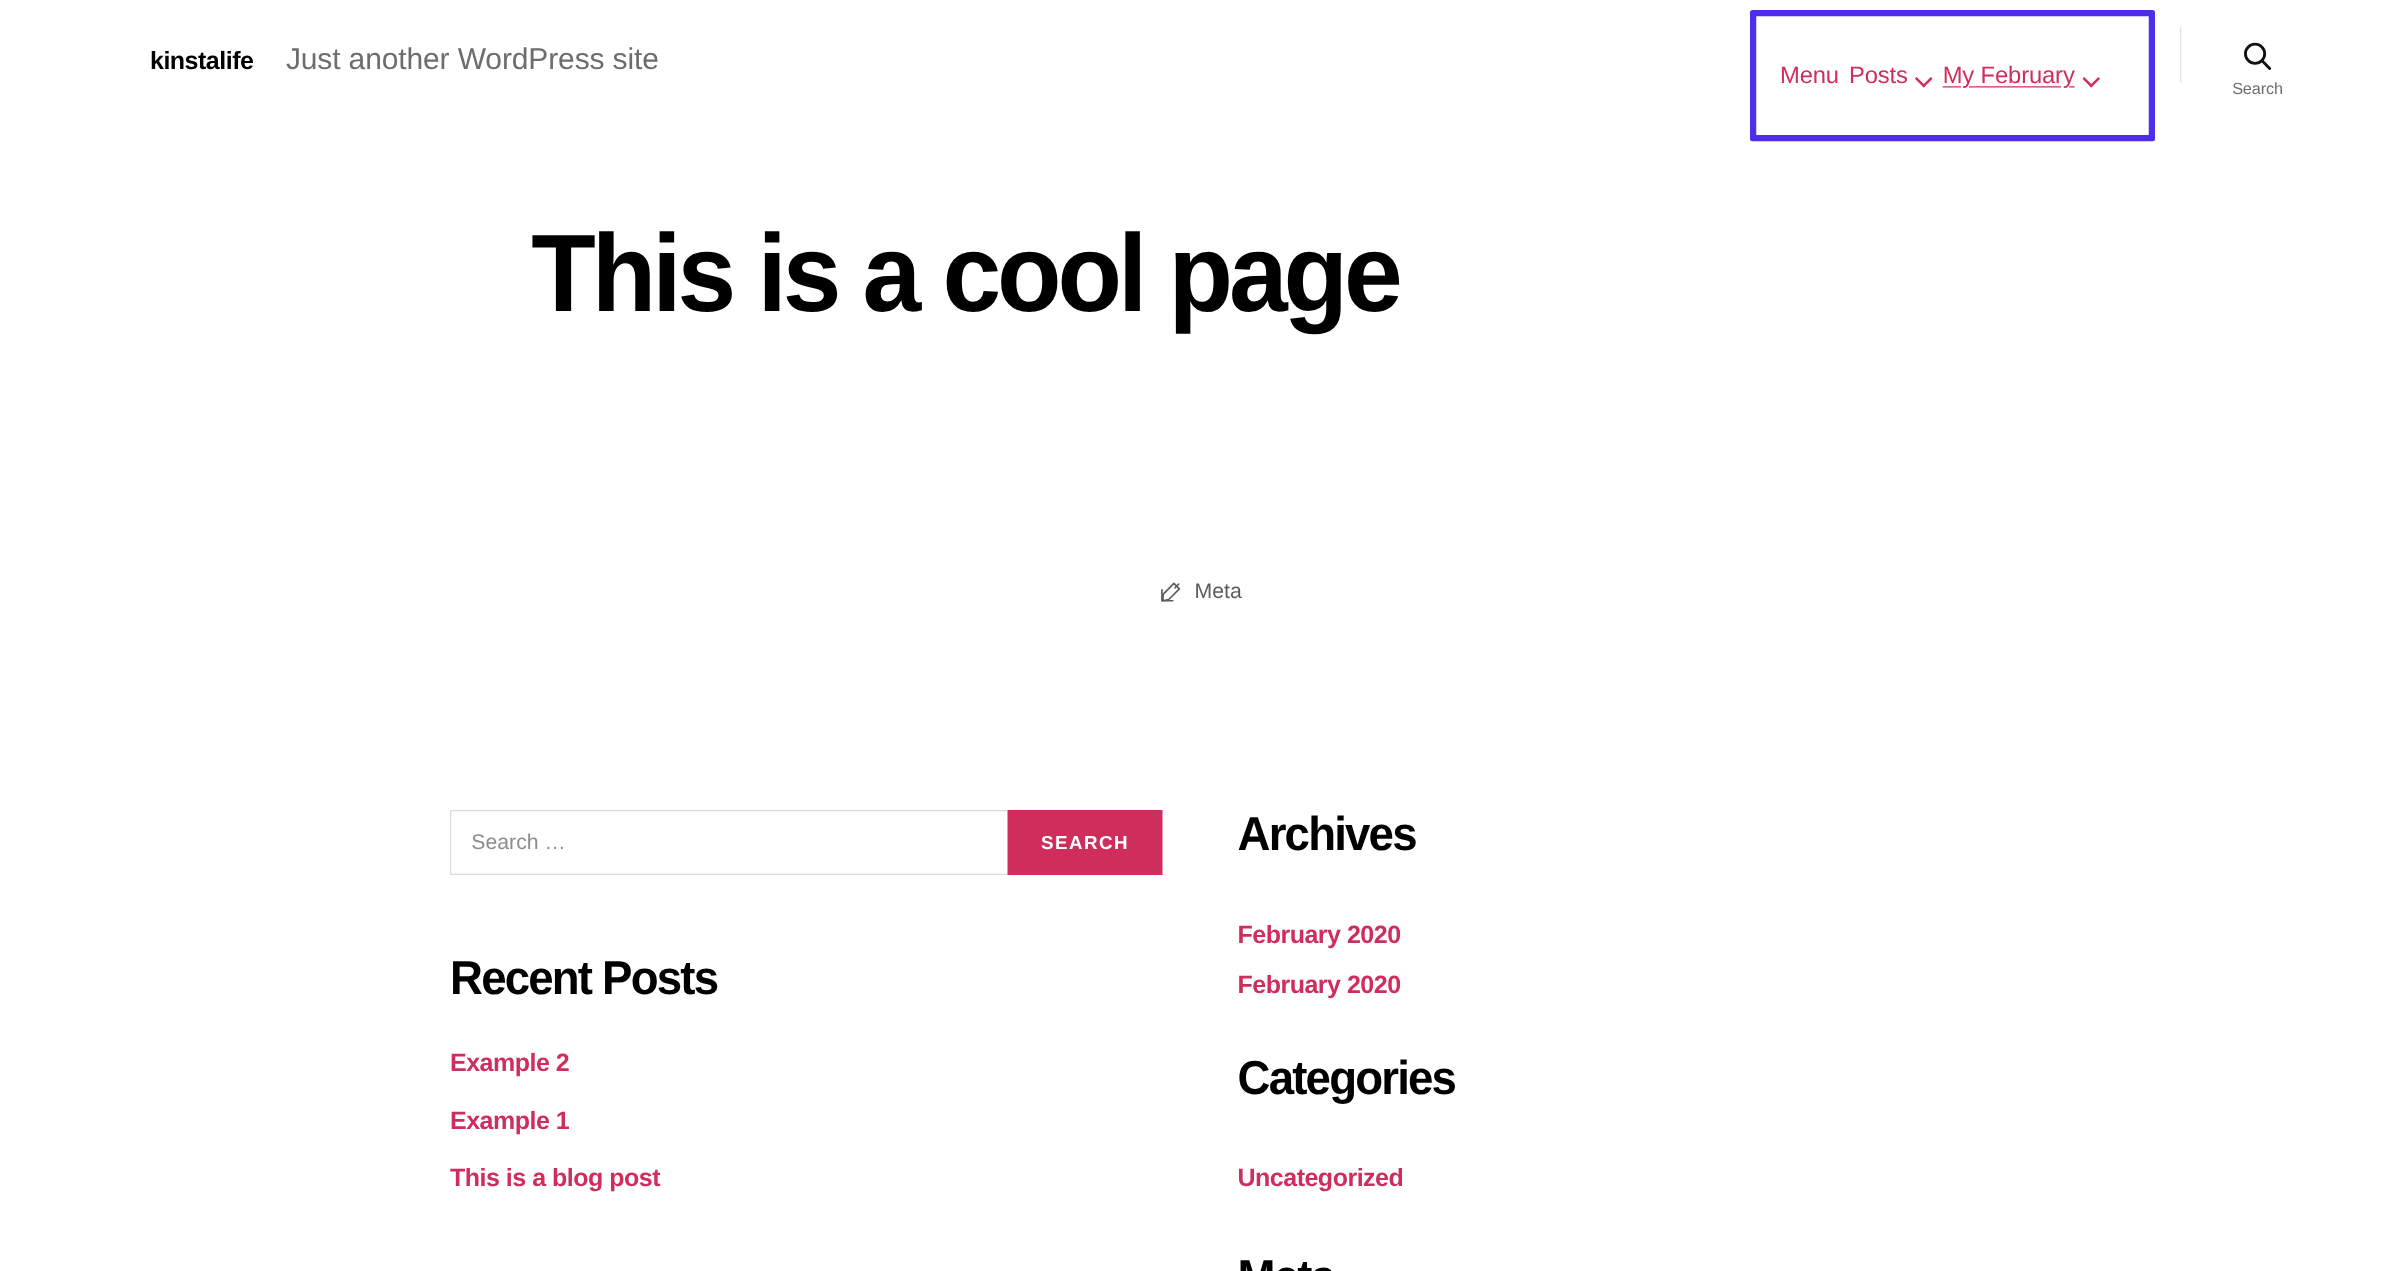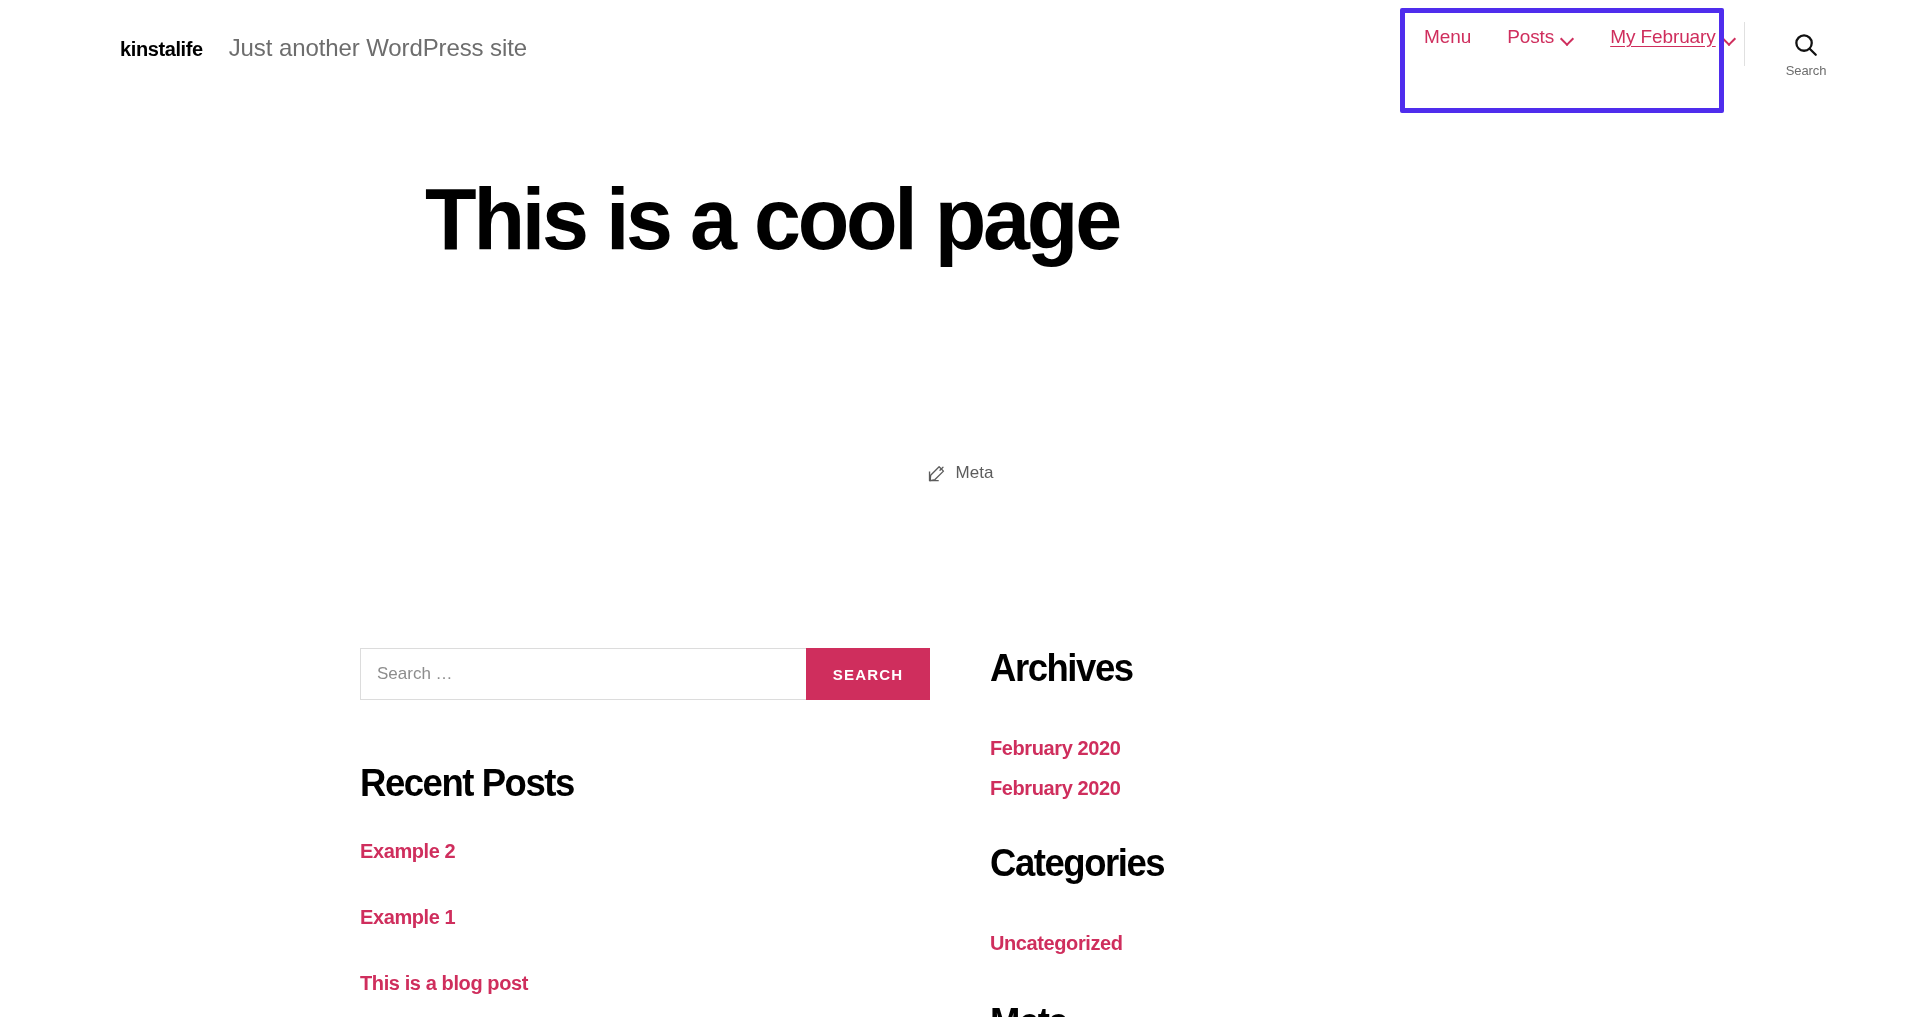--- a/index.html
+++ b/index.html
@@ -61,24 +61,24 @@
     width: 324px;
     height: 105px;
     border: 5px solid #4f2ded;
     border-radius: 2px;
     pointer-events: none;
   }
 
   .primary-nav {
     position: absolute;
     left: 1424px;
-    top: 26px;
+    top: 50px;
     display: flex;
     align-items: flex-end;
-    gap: 36px;
+    gap: 8px;
     font-size: 19px;
   }
   .nav-item {
     display: inline-flex;
     align-items: center;
     gap: 7px;
     color: #cf2e5d;
     text-decoration: none;
     font-weight: 400;
     white-space: nowrap;
@@ -234,21 +234,21 @@
     font-weight: 700;
     font-size: 20px;
     letter-spacing: -0.4px;
     line-height: 1.3;
     cursor: pointer;
   }
 
   
   .rp-title { position: absolute; top: 763px; left: 360px; }
   .rp-list  { position: absolute; top: 838px; left: 360px; }
-  .rp-list li + li { margin-top: 40px; }
+  .rp-list li + li { margin-top: 20px; }
 
   
   .ar-title { position: absolute; top: 648px; left: 990px; }
   .ar-list  { position: absolute; top: 735px; left: 990px; }
   .ar-list li + li { margin-top: 14px; }
   .cat-title { position: absolute; top: 843px; left: 990px; }
   .cat-list  { position: absolute; top: 930px; left: 990px; }
   .meta-title {
     position: absolute;
     top: 1002px;

